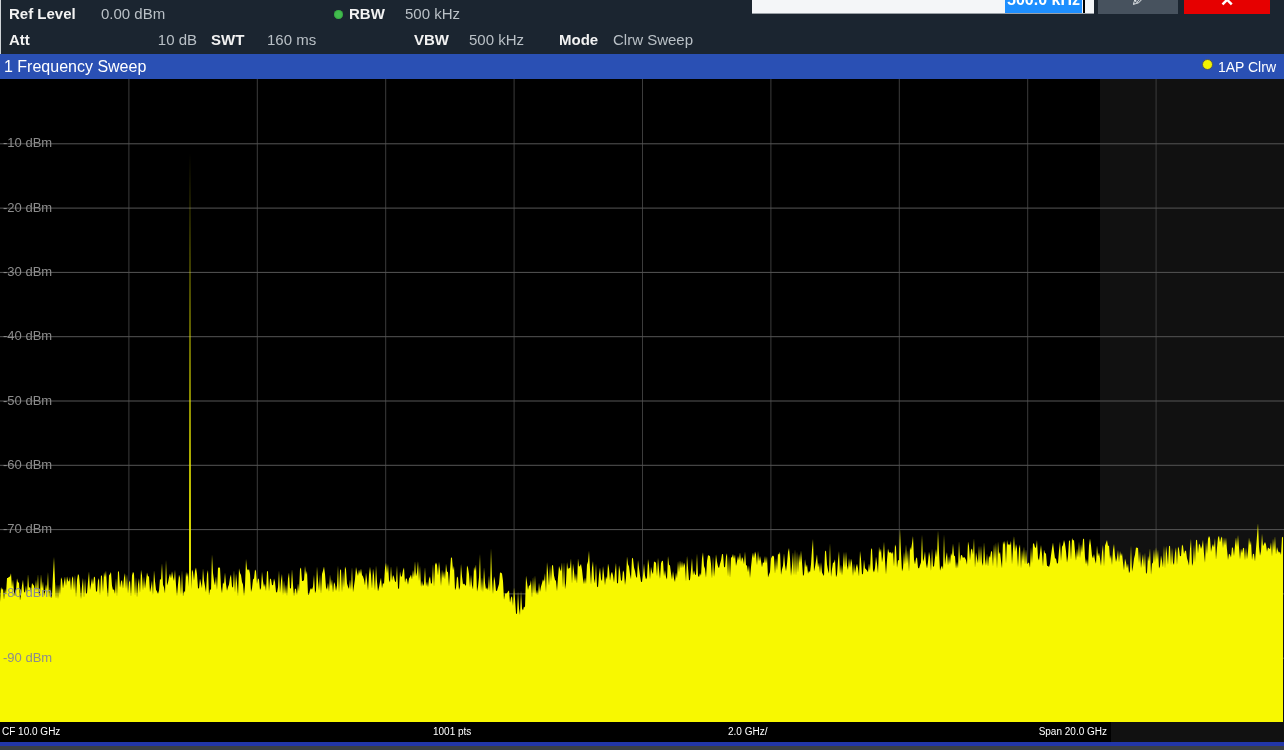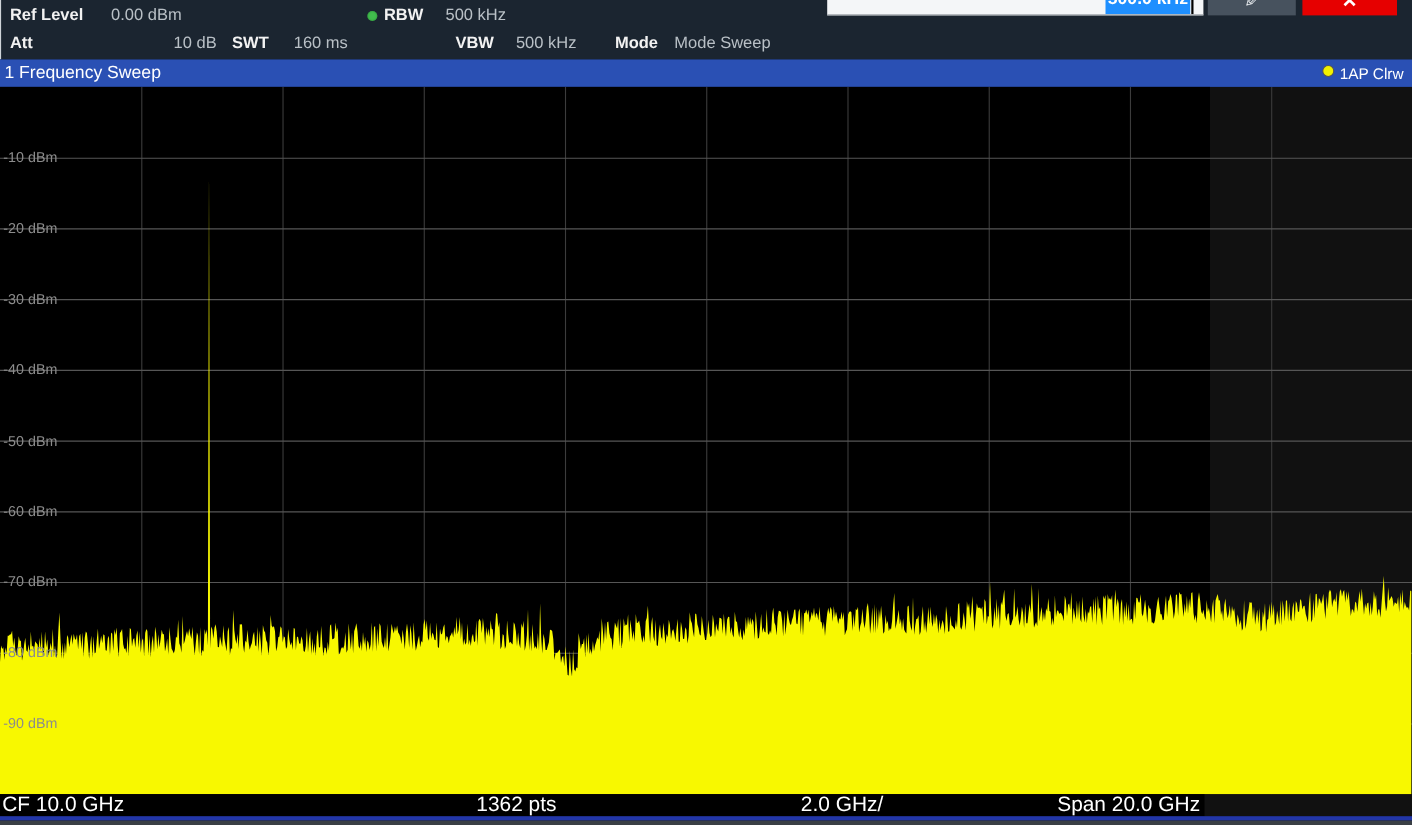--- a/index.html
+++ b/index.html
@@ -40,21 +40,21 @@
   .trace-dot{width:9px;height:9px;border-radius:50%;background:#f2f200;margin-right:5px;
              border:1px solid #555;}
 
   
   .graph{position:absolute;top:79px;left:0;width:1100px;height:643px;background:#000;}
   .graph svg{position:absolute;top:0;left:0;}
   .y-label{position:absolute;left:3px;color:#8c8c8c;font-size:13px;z-index:5;white-space:nowrap;}
 
   
   .footer{position:absolute;top:722px;left:0;width:1095px;height:20px;background:#000;
-          color:#fff;font-size:19px;line-height:20px;}
+          color:#fff;font-size:10px;line-height:20px;padding-left:16px;}
   .f-item{position:absolute;white-space:nowrap;}
   .f-cf{left:2px;}
   .f-pts{left:433px;}
   .f-div{left:728px;}
   .f-span{right:4px;}
   .strip-blue{position:absolute;top:742px;left:0;width:1284px;height:4px;background:#2236a8;}
   .strip-gray{position:absolute;top:746px;left:0;width:1284px;height:4px;background:#3a3f45;}
 </style>
 </head>
 <body>
@@ -68,21 +68,21 @@
     <span class="s-value" style="left:404px">500 kHz</span>
   </div>
   <div class="settings-row r2">
     <span class="s-label" style="left:8px">Att</span>
     <span class="s-value" style="left:150px;width:46px;text-align:right">10 dB</span>
     <span class="s-label" style="left:210px">SWT</span>
     <span class="s-value" style="left:266px">160 ms</span>
     <span class="s-label" style="left:413px">VBW</span>
     <span class="s-value" style="left:468px">500 kHz</span>
     <span class="s-label" style="left:558px">Mode</span>
-    <span class="s-value" style="left:612px">Mode Sweep</span>
+    <span class="s-value" style="left:612px">Clrw Sweep</span>
   </div>
 </div>
 
 <div class="entry-popup">
   <div class="entry-field">
     <span class="entry-text">500.0 kHz</span>
     <span class="entry-caret"></span>
   </div>
   <div class="popup-btn btn-edit">
     <span class="glyph">✎</span>
@@ -128,18 +128,18 @@
     <div class="y-label" style="top: 249.2px;">-40 dBm</div>
     <div class="y-label" style="top: 313.5px;">-50 dBm</div>
     <div class="y-label" style="top: 377.8px;">-60 dBm</div>
     <div class="y-label" style="top: 442.1px;">-70 dBm</div>
     <div class="y-label" style="top: 506.4px;">-80 dBm</div>
     <div class="y-label" style="top: 570.7px;">-90 dBm</div>
   </div>
 
 <div class="footer">
   <span class="f-item f-cf">CF 10.0 GHz</span>
-  <span class="f-item f-pts">1362 pts</span>
+  <span class="f-item f-pts">1001 pts</span>
   <span class="f-item f-div">2.0 GHz/</span>
   <span class="f-item f-span">Span 20.0 GHz</span>
 </div>
 <div class="strip-blue"></div>
 <div class="strip-gray"></div>
 
 </body></html>

